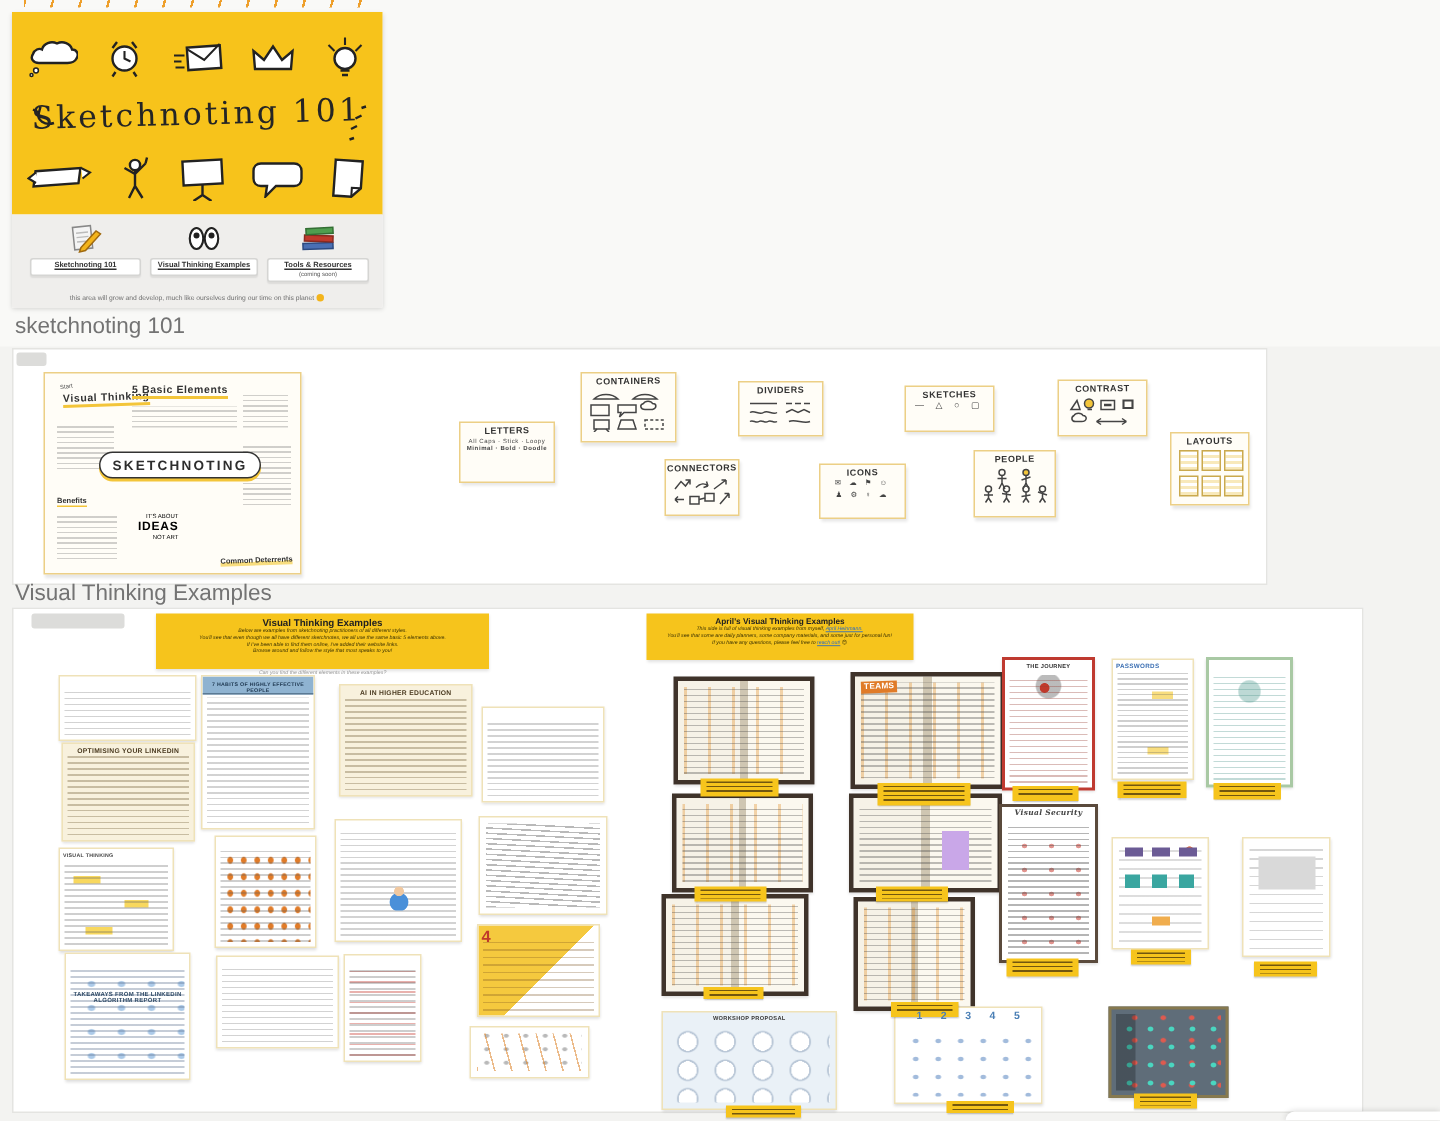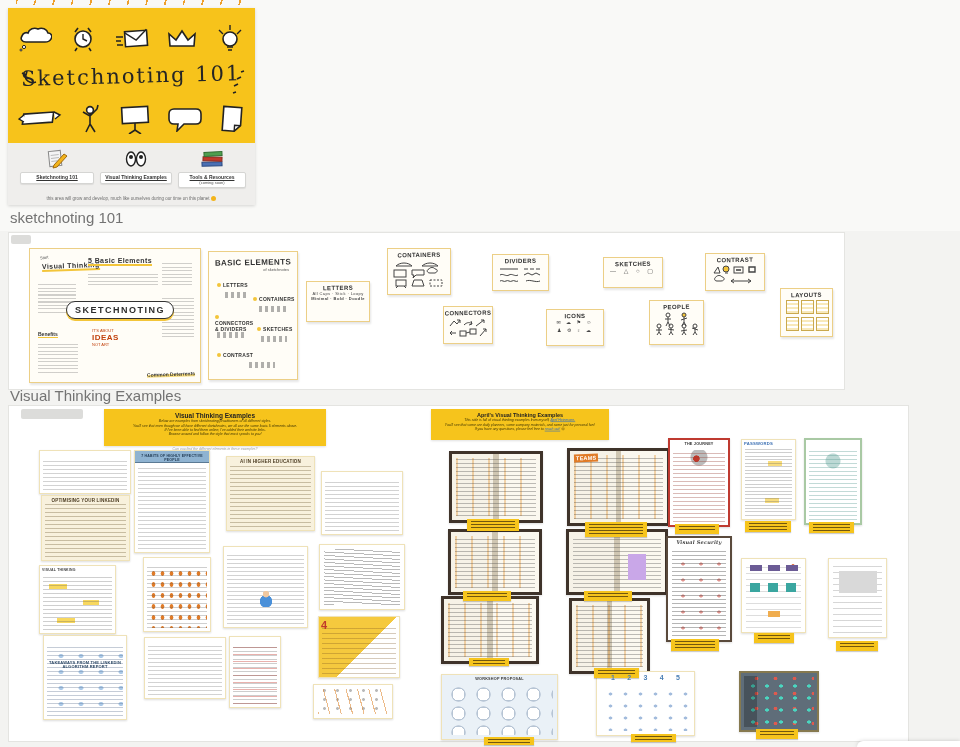--- a/index.html
+++ b/index.html
@@ -65,21 +65,21 @@
   #ov-start{position:absolute;left:10px;top:6px;font-size:4px;color:#555;transform:rotate(-8deg);}
   #ov-title{position:absolute;left:12px;top:13px;font-size:7px;font-weight:700;color:#333;
     letter-spacing:.4px;border-bottom:2px solid #f3c53a;transform:rotate(-2deg);}
   #ov-heading{position:absolute;left:58px;top:8px;font-size:7px;font-weight:700;color:#333;
     letter-spacing:.4px;border-bottom:2px solid #f3c53a;}
   #ov-cloud{position:absolute;left:36px;top:52px;border:1.5px solid #333;border-radius:16px;
     background:#fff;padding:3px 8px;font-size:9px;font-weight:700;letter-spacing:1.5px;color:#2d2d2d;
     box-shadow:0 2px 0 #f3c53a;}
   #ov-benefits{position:absolute;left:8px;top:82px;font-size:5px;font-weight:700;color:#333;
     border-bottom:1.5px solid #f3c53a;}
-  #ov-about{position:absolute;left:62px;top:79px;text-align:left;color:#c2410c;}
+  #ov-about{position:absolute;left:62px;top:92px;text-align:right;color:#000000;}
   #ov-about .l1,#ov-about .l3{font-size:4px;}
   #ov-about .l2{font-size:8px;font-weight:700;letter-spacing:.5px;}
   #ov-deterrents{position:absolute;right:5px;bottom:5px;font-size:5px;font-weight:700;color:#333;
     background:linear-gradient(transparent 55%,#f8dd7e 55%);transform:rotate(-2deg);}
   .scribble-patch{position:absolute;background:repeating-linear-gradient(0deg,rgba(100,100,100,.30) 0 1px,transparent 1px 3.5px);}
 
   
   #card-basic{left:199px;top:18px;width:88px;height:127px;}
   #card-basic .scard-title{font-size:8px;margin-top:6px;}
   #basic-sub{display:block;text-align:right;font-size:4px;color:#555;margin:0 8px 0 0;}
@@ -385,34 +385,20 @@
     <div id="ov-cloud">SKETCHNOTING</div>
     <span id="ov-benefits">Benefits</span>
     <div id="ov-about">
       <div class="l1">IT'S ABOUT</div>
       <div class="l2">IDEAS</div>
       <div class="l3">NOT ART</div>
     </div>
     <span id="ov-deterrents">Common Deterrents</span>
   </div>
 
-  <div class="scard" id="card-basic">
-    <span class="scard-title">Basic Elements</span>
-    <span id="basic-sub">of sketchnotes</span>
-    <span class="be-item" style="left:8px;top:30px;">Letters</span>
-    <div class="be-squig" style="left:16px;top:40px;width:24px;"></div>
-    <span class="be-item" style="left:44px;top:44px;">Containers</span>
-    <div class="be-squig" style="left:50px;top:54px;width:28px;"></div>
-    <span class="be-item" style="left:6px;top:62px;width:36px;line-height:1.2;">Connectors &amp; Dividers</span>
-    <div class="be-squig" style="left:8px;top:80px;width:30px;"></div>
-    <span class="be-item" style="left:48px;top:74px;">Sketches</span>
-    <div class="be-squig" style="left:52px;top:84px;width:26px;"></div>
-    <span class="be-item" style="left:8px;top:100px;">Contrast</span>
-    <div class="be-squig" style="left:40px;top:110px;width:26px;"></div>
-  </div>
 
   <div class="scard" id="card-letters">
     <span class="scard-title" style="font-size:6px;">Letters</span>
     <div class="hand-small">All Caps · Stick · Loopy</div>
     <div class="hand-small" style="font-weight:700;">Minimal · Bold · Doodle</div>
   </div>
 
   <div class="scard" id="card-containers">
     <span class="scard-title" style="font-size:6px;">Containers</span>
     <svg width="54" height="28" viewBox="0 0 54 28">

